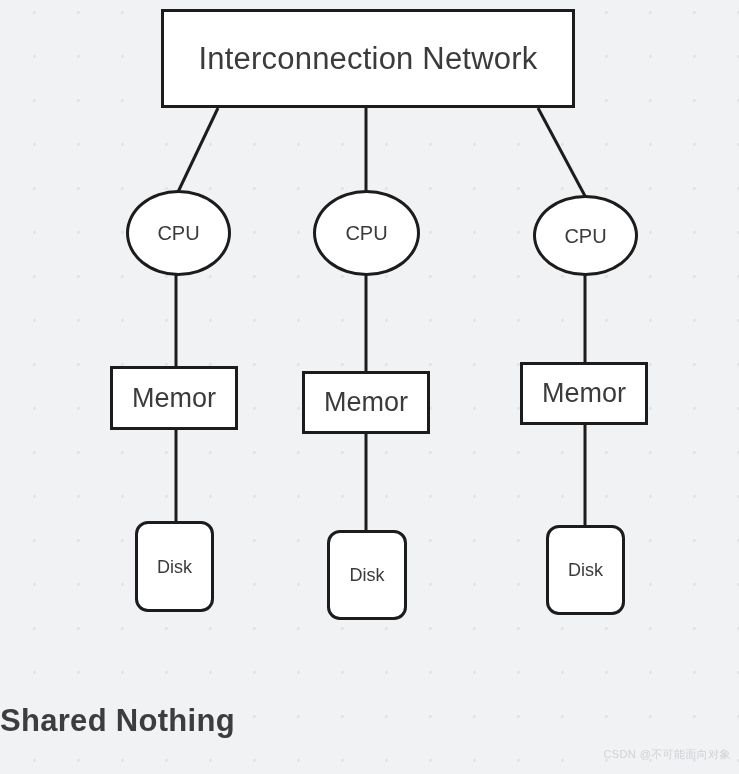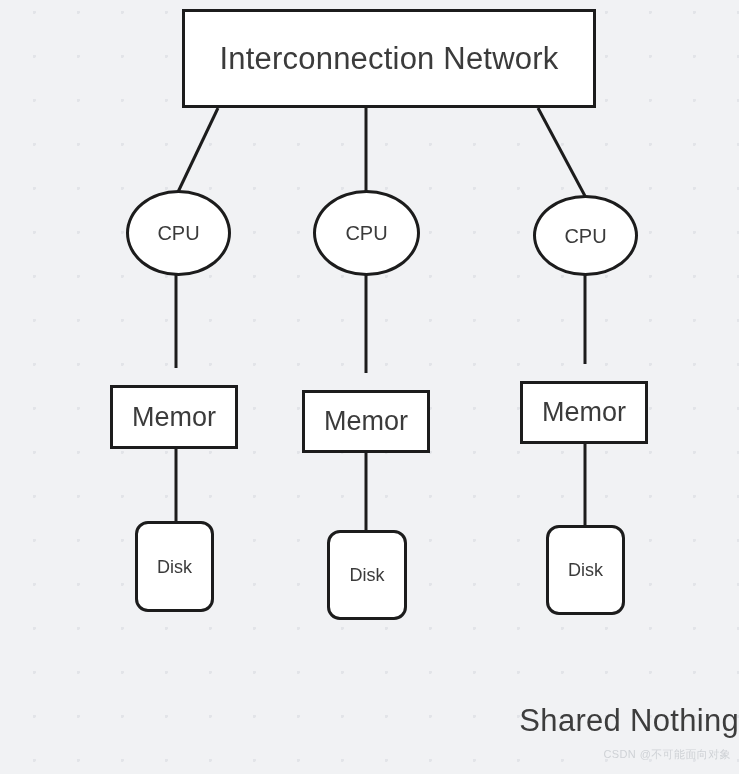--- a/index.html
+++ b/index.html
@@ -44,52 +44,51 @@
     line-height: 1;
     white-space: nowrap;
   }
   .node-net {
     left: 161px;
     top: 9px;
     width: 414px;
     height: 99px;
     font-size: 31px;
     letter-spacing: 0.2px;
-    margin-left: 21px;
   }
   .node-cpu {
     border-radius: 50%;
     font-size: 20px;
   }
   .cpu-0 { left: 126px; top: 190px; width: 105px; height: 86px; }
   .cpu-1 { left: 313px; top: 190px; width: 107px; height: 86px; }
   .cpu-2 { left: 533px; top: 195px; width: 105px; height: 81px; }
   .node-mem {
     font-size: 27px;
-    margin-top: 19px;
   }
   .mem-0 { left: 110px; top: 366px; width: 128px; height: 64px; }
   .mem-1 { left: 302px; top: 371px; width: 128px; height: 63px; }
   .mem-2 { left: 520px; top: 362px; width: 128px; height: 63px; }
   .node-disk {
     border-radius: 13px;
     font-size: 18px;
   }
   .disk-0 { left: 135px; top: 521px; width: 79px; height: 91px; }
   .disk-1 { left: 327px; top: 530px; width: 80px; height: 90px; }
   .disk-2 { left: 546px; top: 525px; width: 79px; height: 90px; }
   .caption {
     position: absolute;
     left: 0;
     top: 703px;
     width: 739px;
-    text-align: right;
+    text-align: left;
     font-size: 31px;
     color: #3d3d3d;
     letter-spacing: 0.3px;
+    font-weight: bold;
   }
   .watermark {
     position: absolute;
     right: 8px;
     bottom: 12px;
     font-size: 11px;
     color: #cfd2d6;
     letter-spacing: 0.4px;
   }
 </style>

